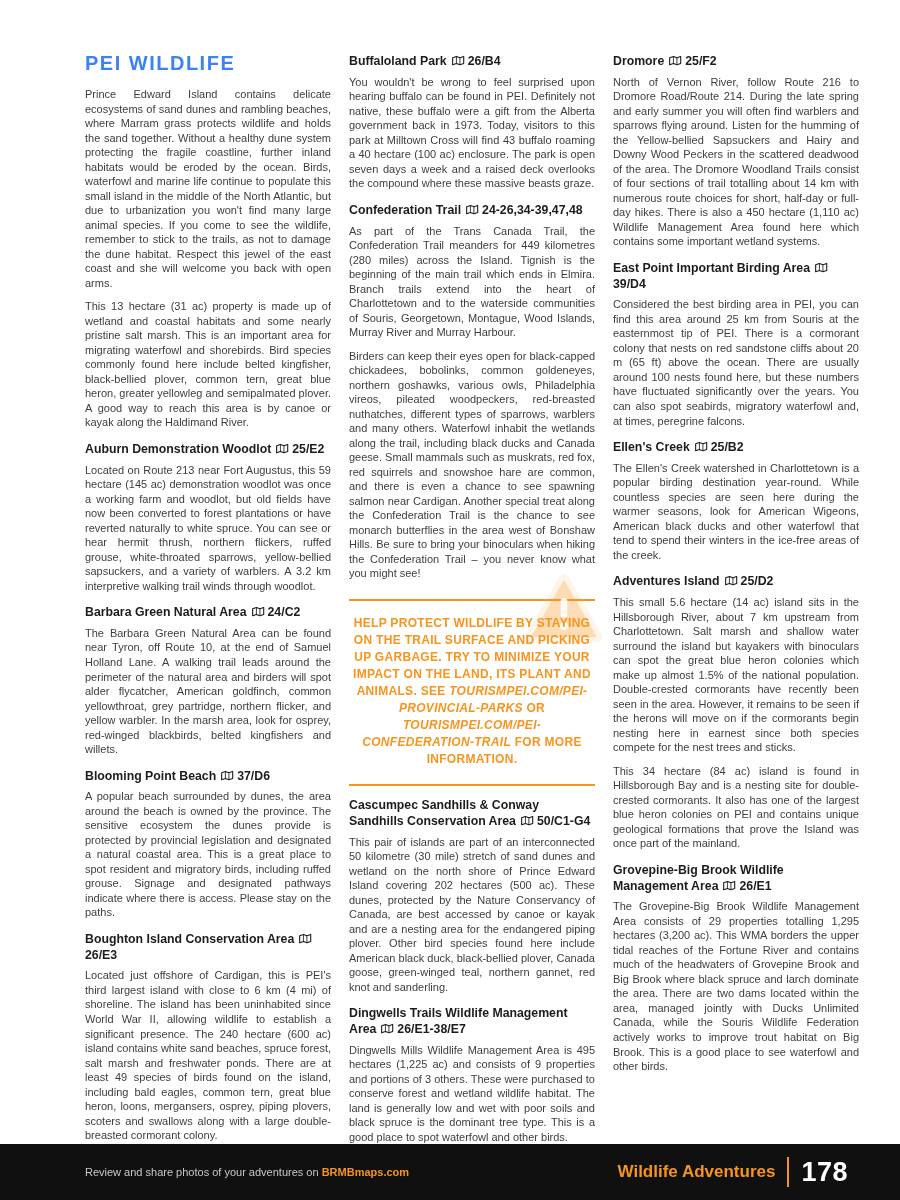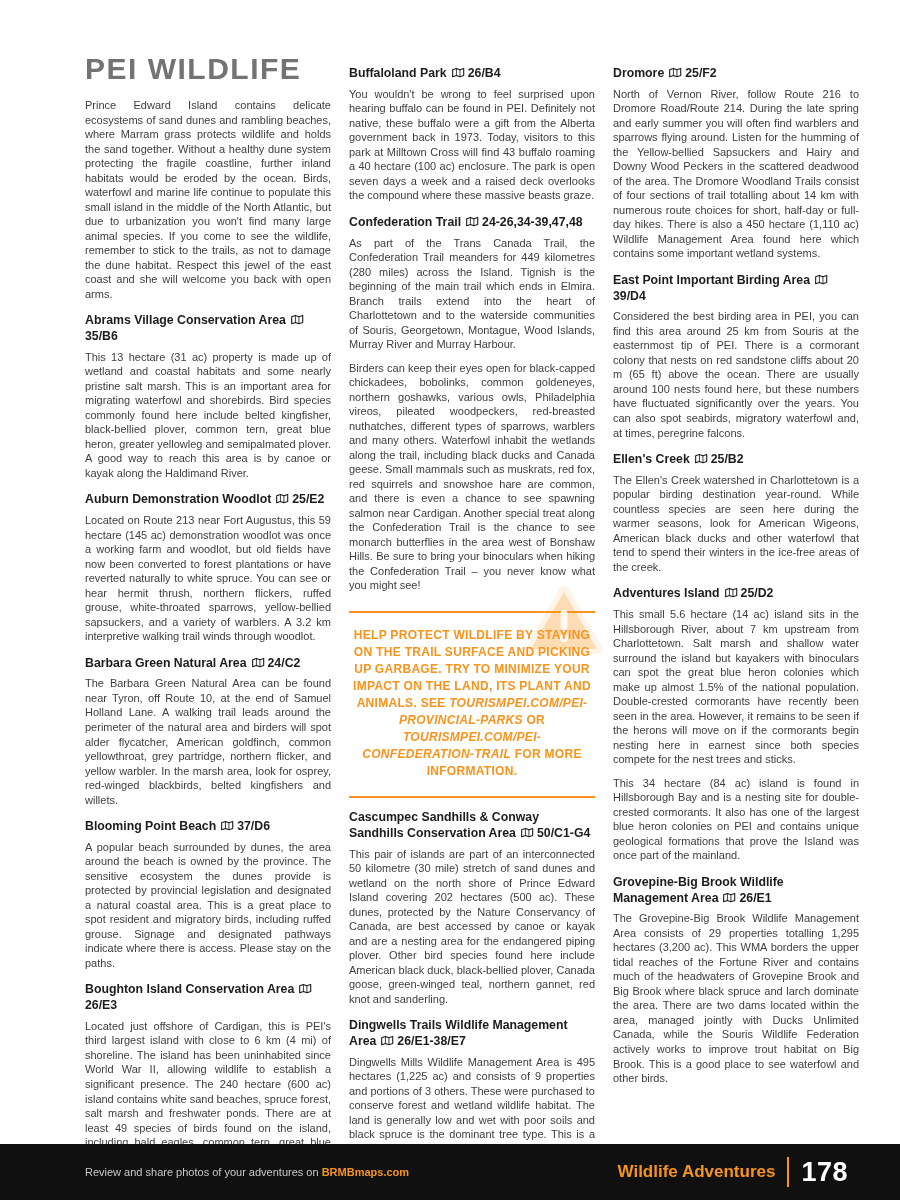--- a/index.html
+++ b/index.html
@@ -7,33 +7,33 @@
   .page {
     position:relative; width:900px; height:1200px; background:#ffffff;
     font-family:"Liberation Sans", sans-serif; overflow:hidden; margin:0 auto;
   }
   .content {
     position:absolute; top:50px; left:85px; width:775px; height:1100px;
     display:flex; gap:18px; overflow:hidden;
   }
   .col { width:246px; flex:0 0 246px; }
   .page-title {
-    color:#737373; font-size:30px; font-weight:800; letter-spacing:1.5px;
+    color:#3b82f6; font-size:20px; font-weight:800; letter-spacing:1.5px;
     margin:2px 0 12px 0;
   }
   p.body {
     font-size:11px; line-height:1.32; color:#3d3d3d; text-align:justify;
     margin:0 0 9px 0;
   }
   .sec-head {
     font-size:12.3px; font-weight:bold; color:#1c1c1c; line-height:1.28;
     margin:12px 0 5px 0;
   }
   .sec-head .map-icon { display:inline-block; width:13px; height:11px; margin:0 3px 0 5px; vertical-align:-1px; }
-  .section:first-child .sec-head { margin-top:16px; }
+  .section:first-child .sec-head { margin-top:4px; }
   .callout {
     position:relative; border-top:2px solid #F7941D; border-bottom:2px solid #F7941D;
     padding:14px 2px 16px 2px; margin:18px 0 12px 0;
   }
   .callout-triangle { position:absolute; top:-28px; right:-8px; width:78px; height:72px; z-index:0; }
   .callout-text {
     position:relative; z-index:1; color:#F7941D; font-weight:bold; font-size:12px;
     line-height:1.42; letter-spacing:0.3px; text-align:center;
   }
   .callout-text .url { font-style:italic; }
@@ -62,23 +62,20 @@
 </svg>
 
 <div class="page">
   <div class="content">
 
     <div class="col">
       <h1 class="page-title">PEI WILDLIFE</h1>
       <p class="body">Prince Edward Island contains delicate ecosystems of sand dunes and rambling beaches, where Marram grass protects wildlife and holds the sand together. Without a healthy dune system protecting the fragile coastline, further inland habitats would be eroded by the ocean. Birds, waterfowl and marine life continue to populate this small island in the middle of the North Atlantic, but due to urbanization you won't find many large animal species. If you come to see the wildlife, remember to stick to the trails, as not to damage the dune habitat. Respect this jewel of the east coast and she will welcome you back with open arms.</p>
 
       <div class="section">
-        <h3 class="sec-head"><span>Abrams Village Conservation Area</span><span class="map-icon"><svg viewBox="0 0 20 15" width="13" height="11">
-                <use href="#map-glyph"></use>
-              </svg></span><span>35/B6</span></h3>
         <p class="body">This 13 hectare (31 ac) property is made up of wetland and coastal habitats and some nearly pristine salt marsh. This is an important area for migrating waterfowl and shorebirds. Bird species commonly found here include belted kingfisher, black-bellied plover, common tern, great blue heron, greater yellowleg and semipalmated plover. A good way to reach this area is by canoe or kayak along the Haldimand River.</p>
       </div>
 
       <div class="section">
         <h3 class="sec-head"><span>Auburn Demonstration Woodlot</span><span class="map-icon"><svg viewBox="0 0 20 15" width="13" height="11">
                 <use href="#map-glyph"></use>
               </svg></span><span>25/E2</span></h3>
         <p class="body">Located on Route 213 near Fort Augustus, this 59 hectare (145 ac) demonstration woodlot was once a working farm and woodlot, but old fields have now been converted to forest plantations or have reverted naturally to white spruce. You can see or hear hermit thrush, northern flickers, ruffed grouse, white-throated sparrows, yellow-bellied sapsuckers, and a variety of warblers. A 3.2 km interpretive walking trail winds through woodlot.</p>
       </div>
 

